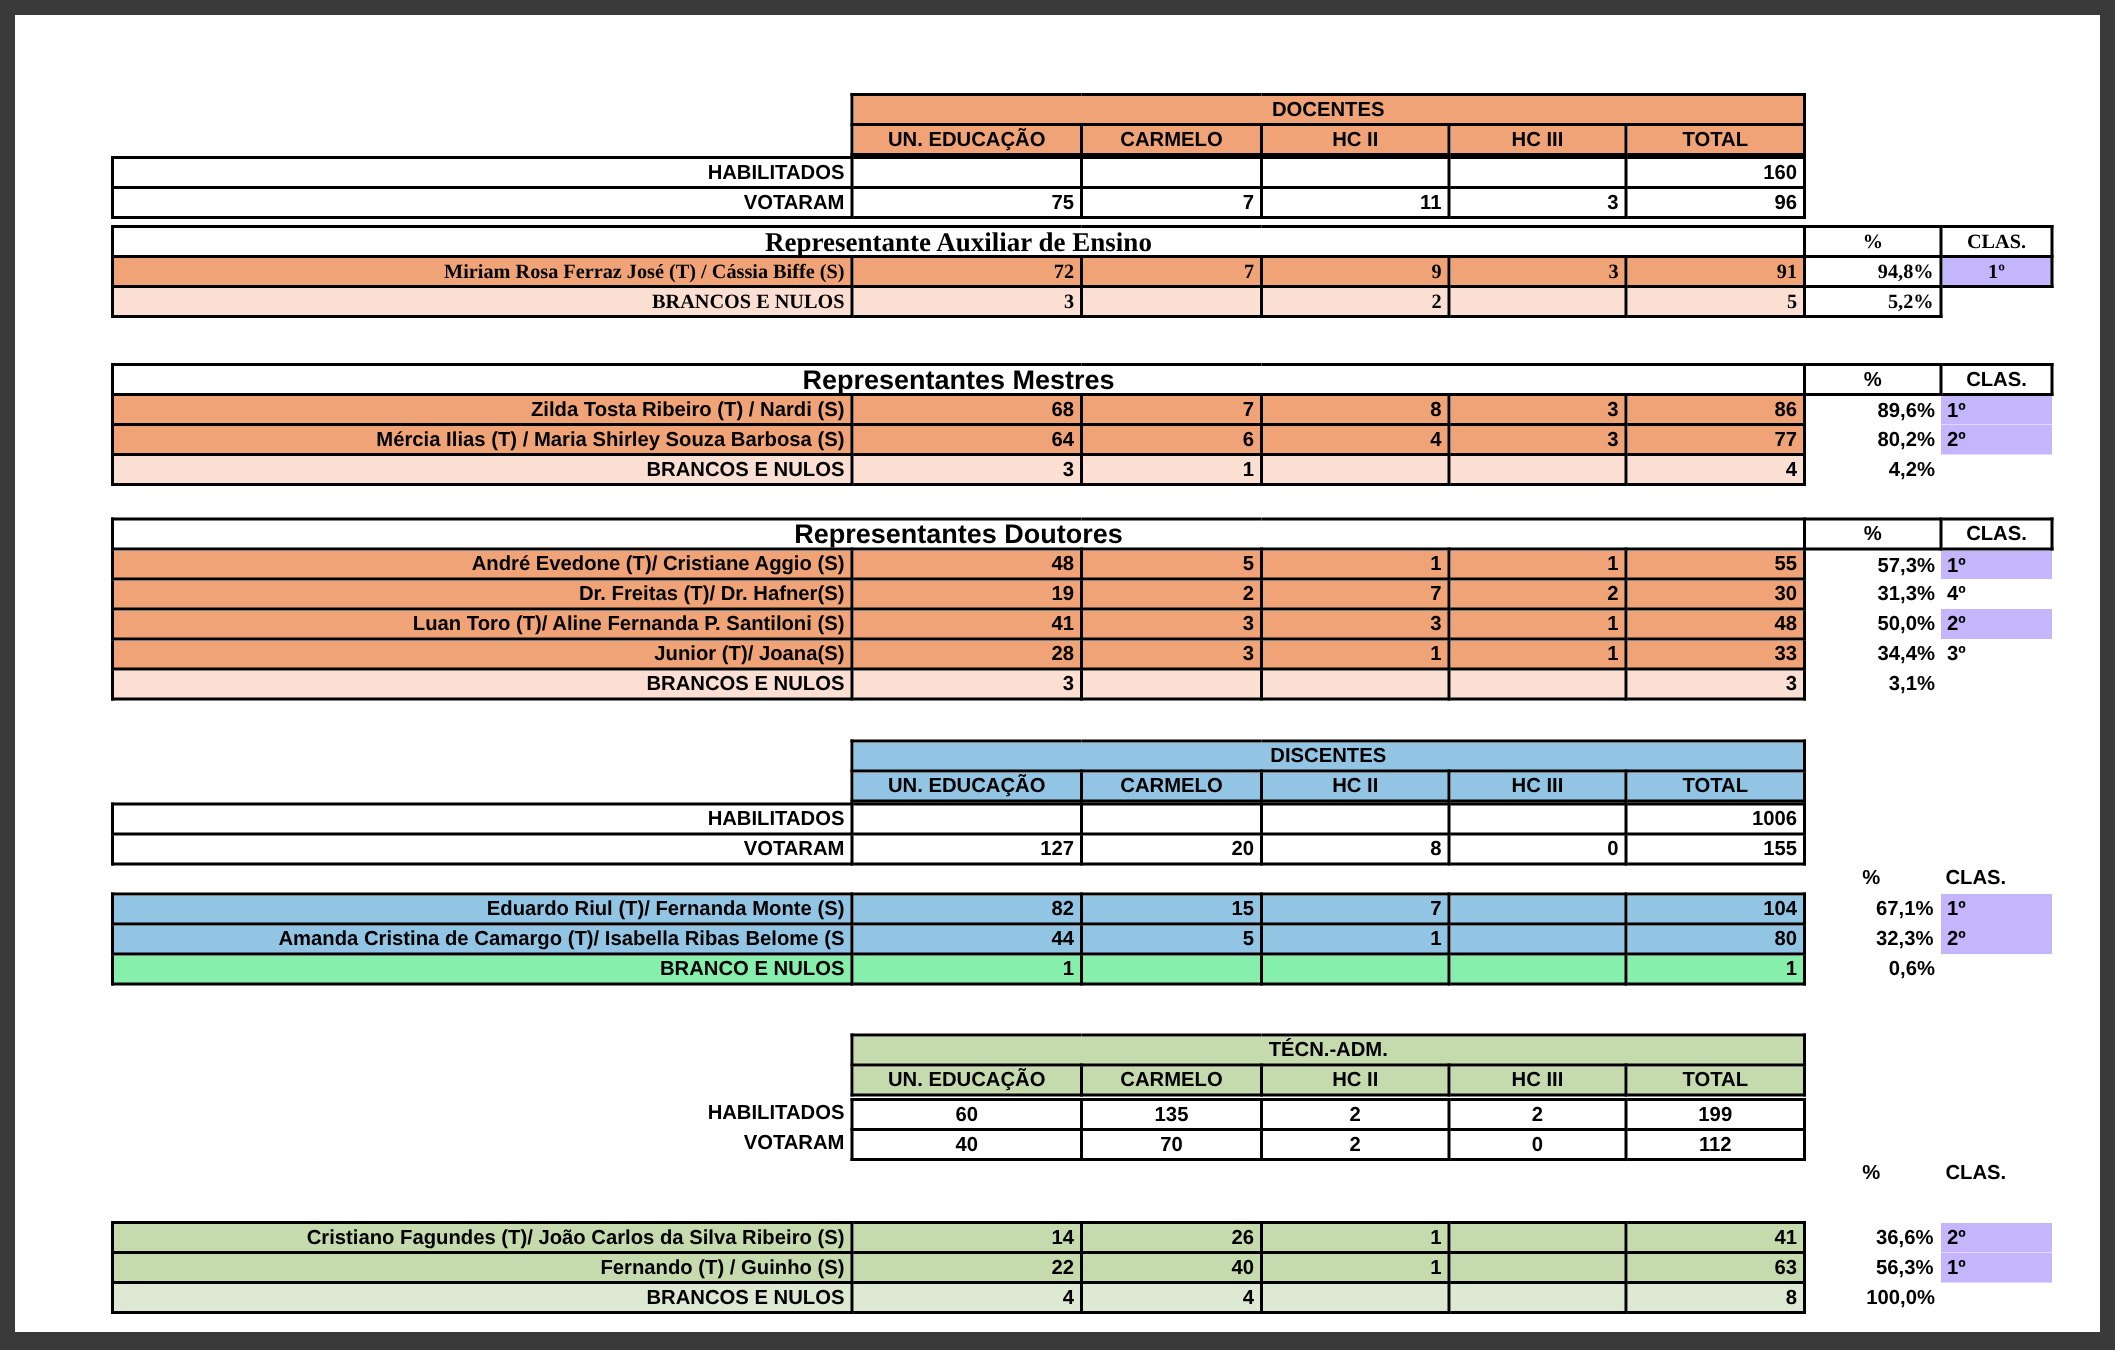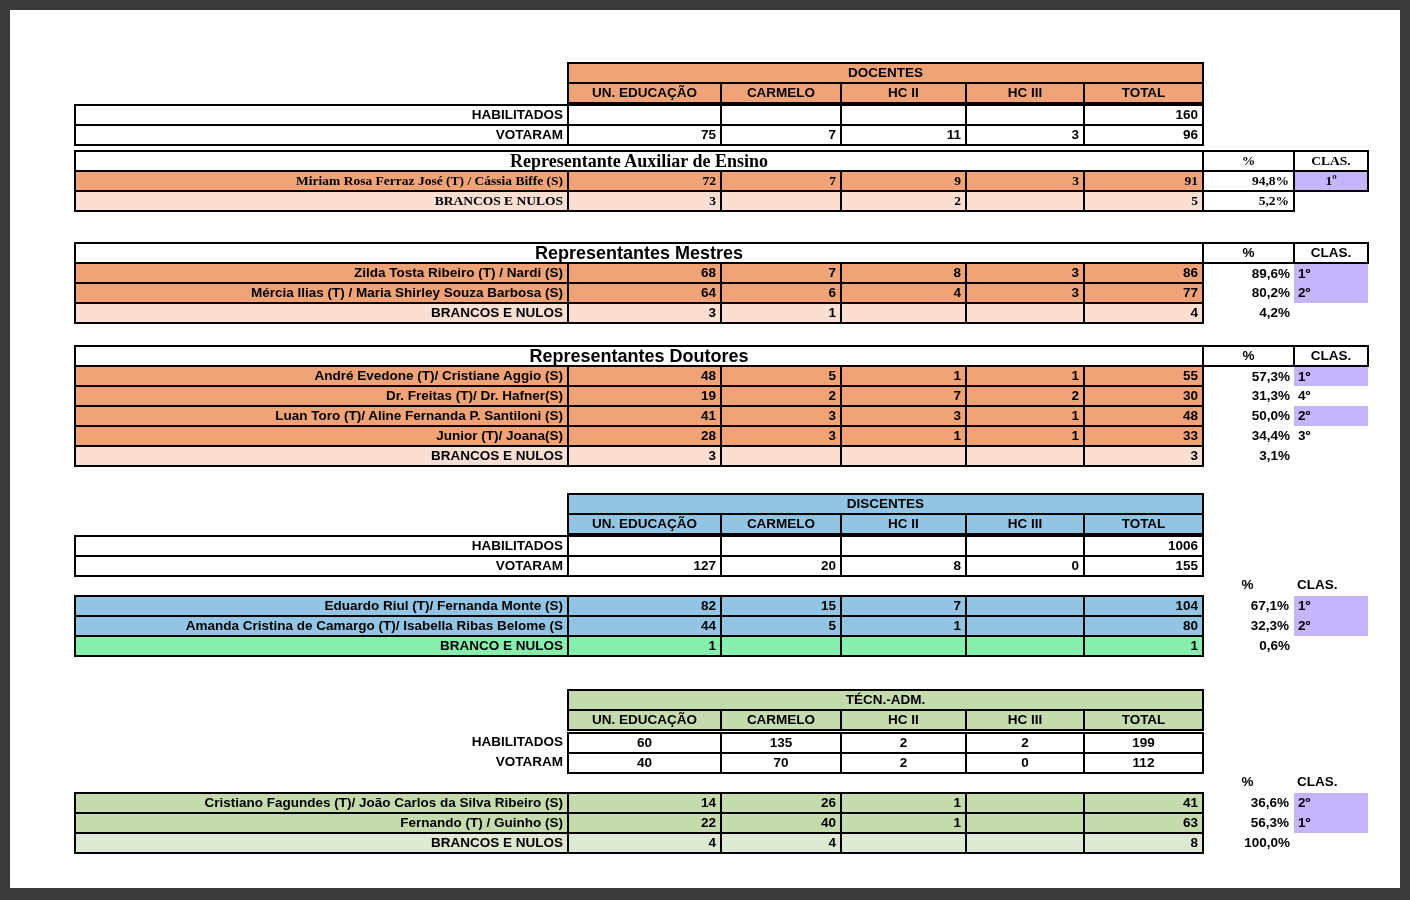--- a/index.html
+++ b/index.html
@@ -355,21 +355,21 @@
 
   <table class="grid" style="left:1192px; top:762px;">
     <tbody>
           <tr>
       <td class="nb ac" style="width:91px;">%</td>
       <td class="nb clasL" style="width:74px;">CLAS.</td>
     </tr>
   </tbody>
       </table>
 
-  <table class="grid" style="left:64px; top:782px;">
+  <table class="grid" style="left:64px; top:804px;">
     <tbody>
           <tr>
       <td class="bx f-green al" style="width:493px;">Cristiano Fagundes (T)/ João Carlos da Silva Ribeiro (S)</td>
       <td class="bx f-green ar" style="width:153px;">14</td>
       <td class="bx f-green ar" style="width:120px;">26</td>
       <td class="bx f-green ar" style="width:125px;">1</td>
       <td class="bx f-green ar" style="width:118px;"></td>
       <td class="bx f-green ar" style="width:119px;">41</td>
       <td class="nb pct" style="width:91px;text-align:right;">36,6%</td>
       <td class="nb f-hl clasL" style="width:74px;">2º</td>

